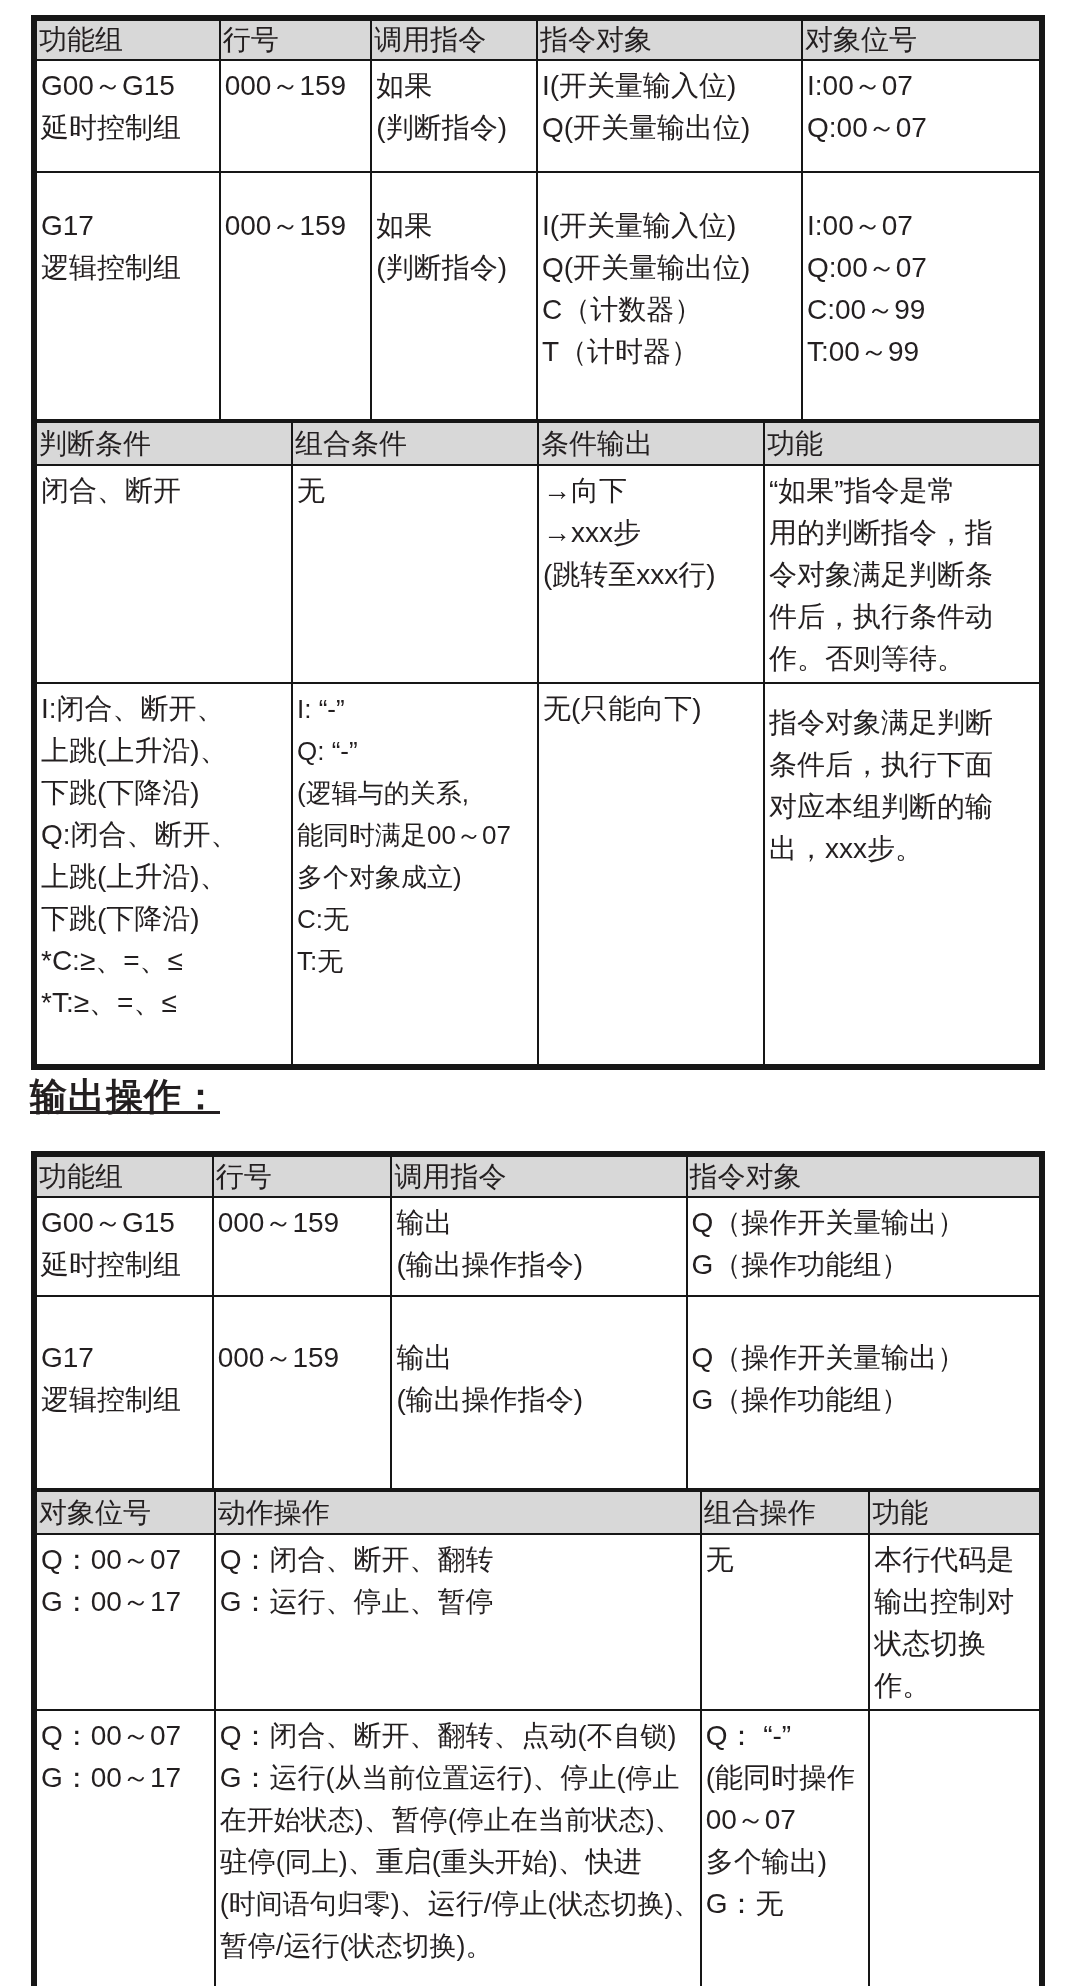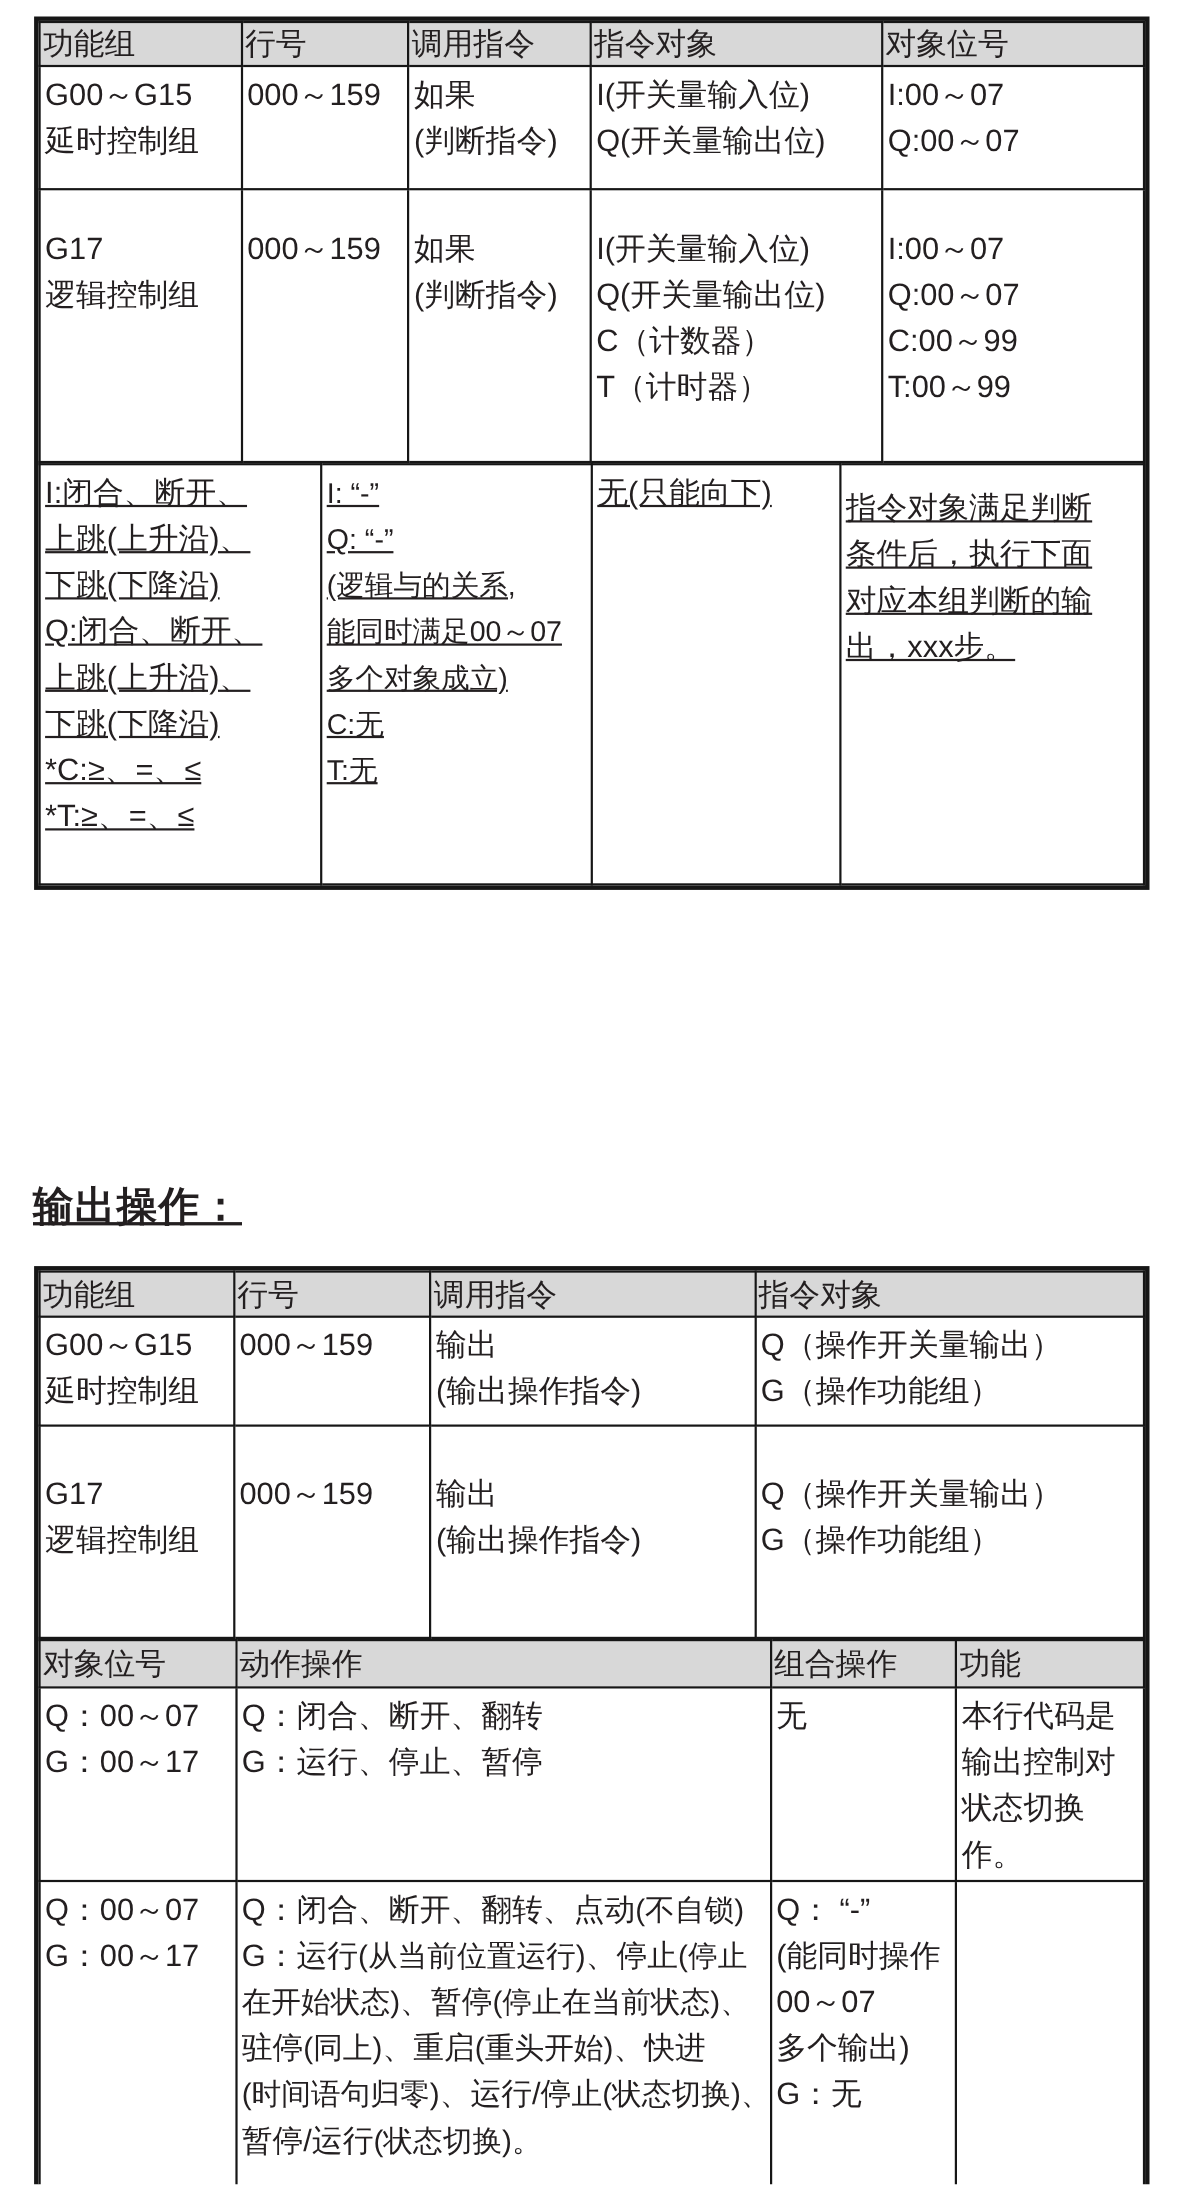--- a/index.html
+++ b/index.html
@@ -46,21 +46,21 @@
     padding: 0 2px;
     line-height: 30px;
   }
   td > div { white-space: nowrap; }
   .hr40  { height: 40px; }
   .hr41  { height: 41px; }
   .hr43  { height: 43px; }
   .r112  { height: 112px; }
   .r212 td { height: 212px; padding-top: 32px; }
   .r218  { height: 218px; }
-  .r382  { height: 382px; text-decoration: underline; }
+  .r382  { height: 382px; }
   .r99   { height: 99px; }
   .r149 td { height: 149px; padding-top: 40px; }
   .r171  { height: 171px; }
   .r290  { height: 290px; }
   .pt18  { padding-top: 18px !important; }
   .sm { font-size: 27px; }
   .tight { font-size: 26px; }
   .heading {
     position: absolute;
     left: 30px;
@@ -145,20 +145,46 @@
       </table>
 
     <table>
       <colgroup>
         <col style="width:25.5%">
           <col style="width:24.5%">
           <col style="width:22.5%">
           <col style="width:27.5%">
       </colgroup>
       <tbody>
+          <tr class="hr43">
+        <th>判断条件</th>
+        <th>组合条件</th>
+        <th>条件输出</th>
+        <th>功能</th>
+      </tr>
+      <tr class="r218">
+        <td>
+              <div>闭合、断开</div>
+            </td>
+        <td>
+              <div>无</div>
+            </td>
+        <td>
+              <div>→向下</div>
+              <div>→xxx步</div>
+              <div>(跳转至xxx行)</div>
+            </td>
+        <td>
+              <div>“如果”指令是常</div>
+              <div>用的判断指令，指</div>
+              <div>令对象满足判断条</div>
+              <div>件后，执行条件动</div>
+              <div>作。否则等待。</div>
+            </td>
+      </tr>
       <tr class="r382">
         <td>
               <div>I:闭合、断开、</div>
               <div>上跳(上升沿)、</div>
               <div>下跳(下降沿)</div>
               <div>Q:闭合、断开、</div>
               <div>上跳(上升沿)、</div>
               <div>下跳(下降沿)</div>
               <div>*C:≥、=、≤</div>
               <div>*T:≥、=、≤</div>

